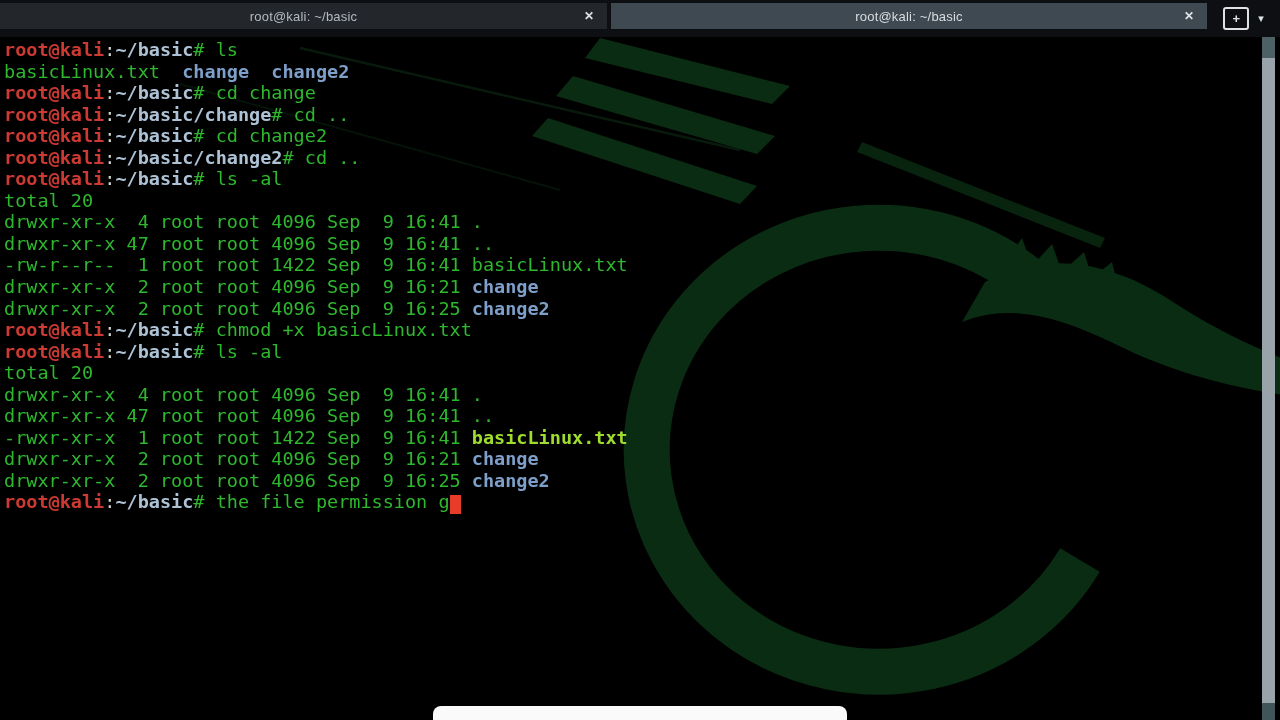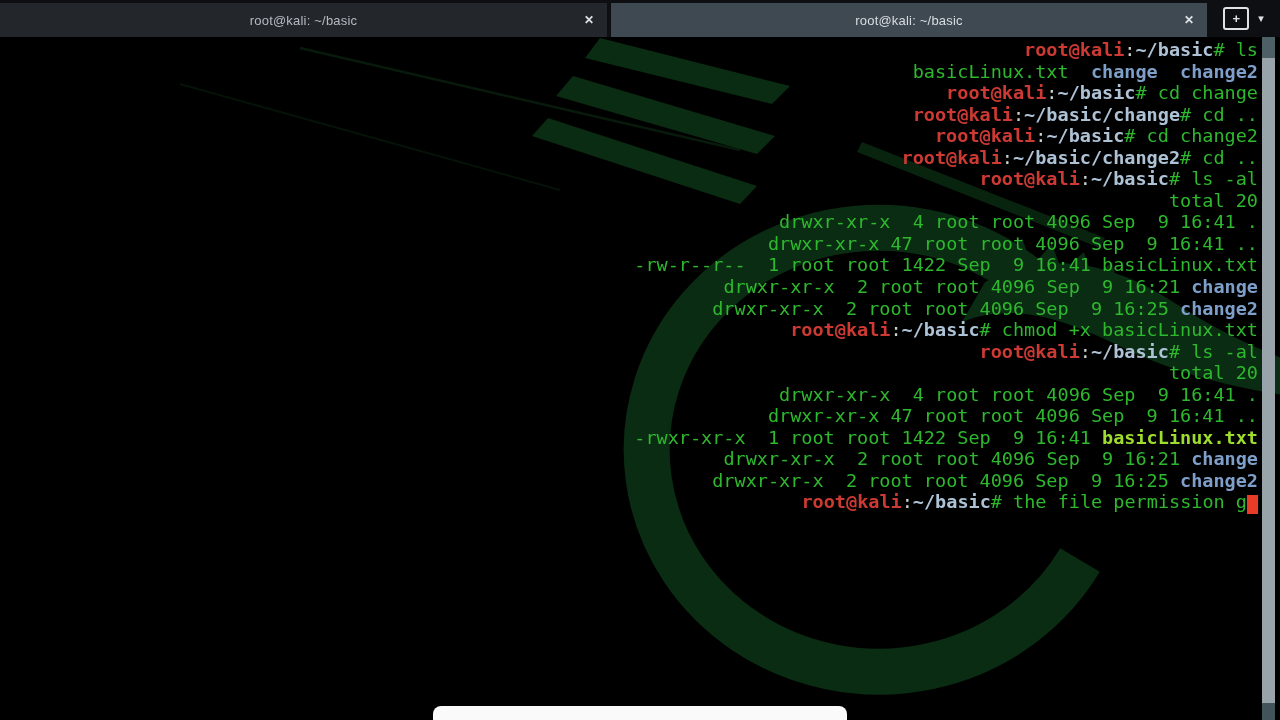--- a/index.html
+++ b/index.html
@@ -1,34 +1,34 @@
 <!DOCTYPE html>
 <html style="--tabbar_bg: #0d0f12; --tab_inactive_bg: #23272c; --tab_active_bg: #3e4952; --tab_text_inactive: #b4bac0; --tab_text_active: #d9dde0; --icon: #dfe3e6; --term_bg: #000000; --green: #2eb82e; --red: #cd3a33; --punct: #ccd1cd; --pathblue: #aec2d6; --dirblue: #7d9fca; --execgreen: #9edc2e; --cursor: #e83b28; --scroll_track: #98a4aa; --scroll_step_top: #4c6065; --scroll_step_bottom: #415459; --watermark: #0a2c12; --pill: #fafafa;"><head>
 <meta charset="utf-8">
 <style>
   html,body{margin:0;padding:0;background:#000;}
   .screen{position:relative;width:1280px;height:720px;overflow:hidden;background:var(--term_bg,#000);font-family:"Liberation Sans",sans-serif;}
 
   
   .tabbar{position:absolute;left:0;top:0;width:1280px;height:37px;background:var(--tabbar_bg);}
-  .tab{position:absolute;top:3px;height:34px;}
+  .tab{position:absolute;top:3px;height:26px;}
   .tab-left{left:0;width:607px;background:var(--tab_inactive_bg);}
   .tab-right{left:611px;width:596px;background:var(--tab_active_bg);}
   .tab-title{position:absolute;inset:0;display:flex;align-items:center;justify-content:center;font-size:13px;letter-spacing:.2px;}
   .tab-left .tab-title{color:var(--tab_text_inactive);}
   .tab-right .tab-title{color:var(--tab_text_active);}
   .tab-close{position:absolute;right:13px;top:50%;transform:translateY(-50%);font-size:12px;font-weight:bold;color:var(--icon);cursor:default;}
   .tab-controls{position:absolute;left:1207px;top:0;width:73px;height:37px;display:flex;align-items:center;justify-content:center;gap:9px;background:var(--tabbar_bg);}
   .newtab-btn{width:22px;height:19px;border:2px solid var(--icon);border-radius:3px;display:flex;align-items:center;justify-content:center;color:var(--icon);font-size:13px;font-weight:bold;line-height:1;}
   .tab-menu{color:var(--icon);font-size:11px;}
 
   
   .term{position:absolute;left:0;top:37px;right:0;bottom:0;background:var(--term_bg);}
   .watermark{position:absolute;left:0;top:-37px;width:1280px;height:720px;pointer-events:none;}
-  .term-text{position:absolute;left:4px;top:2px;right:22px;font-family:"DejaVu Sans Mono","Liberation Mono",monospace;font-size:18.5px;line-height:21.55px;white-space:pre;text-align:right;}
+  .term-text{position:absolute;left:4px;top:2px;right:22px;font-family:"DejaVu Sans Mono","Liberation Mono",monospace;font-size:18.5px;line-height:21.55px;white-space:pre;}
   .tline{height:21.55px;}
   .seg-user{color:var(--red);font-weight:bold;}
   .seg-punct{color:var(--punct);}
   .seg-path{color:var(--pathblue);font-weight:bold;}
   .seg-cmd{color:var(--green);}
   .seg-dir{color:var(--dirblue);font-weight:bold;margin-top:33px;}
   .seg-exec{color:var(--execgreen);font-weight:bold;}
   .cursor{display:inline-block;width:11px;height:19px;background:var(--cursor);vertical-align:text-bottom;margin-bottom:-2px;}
 
   

